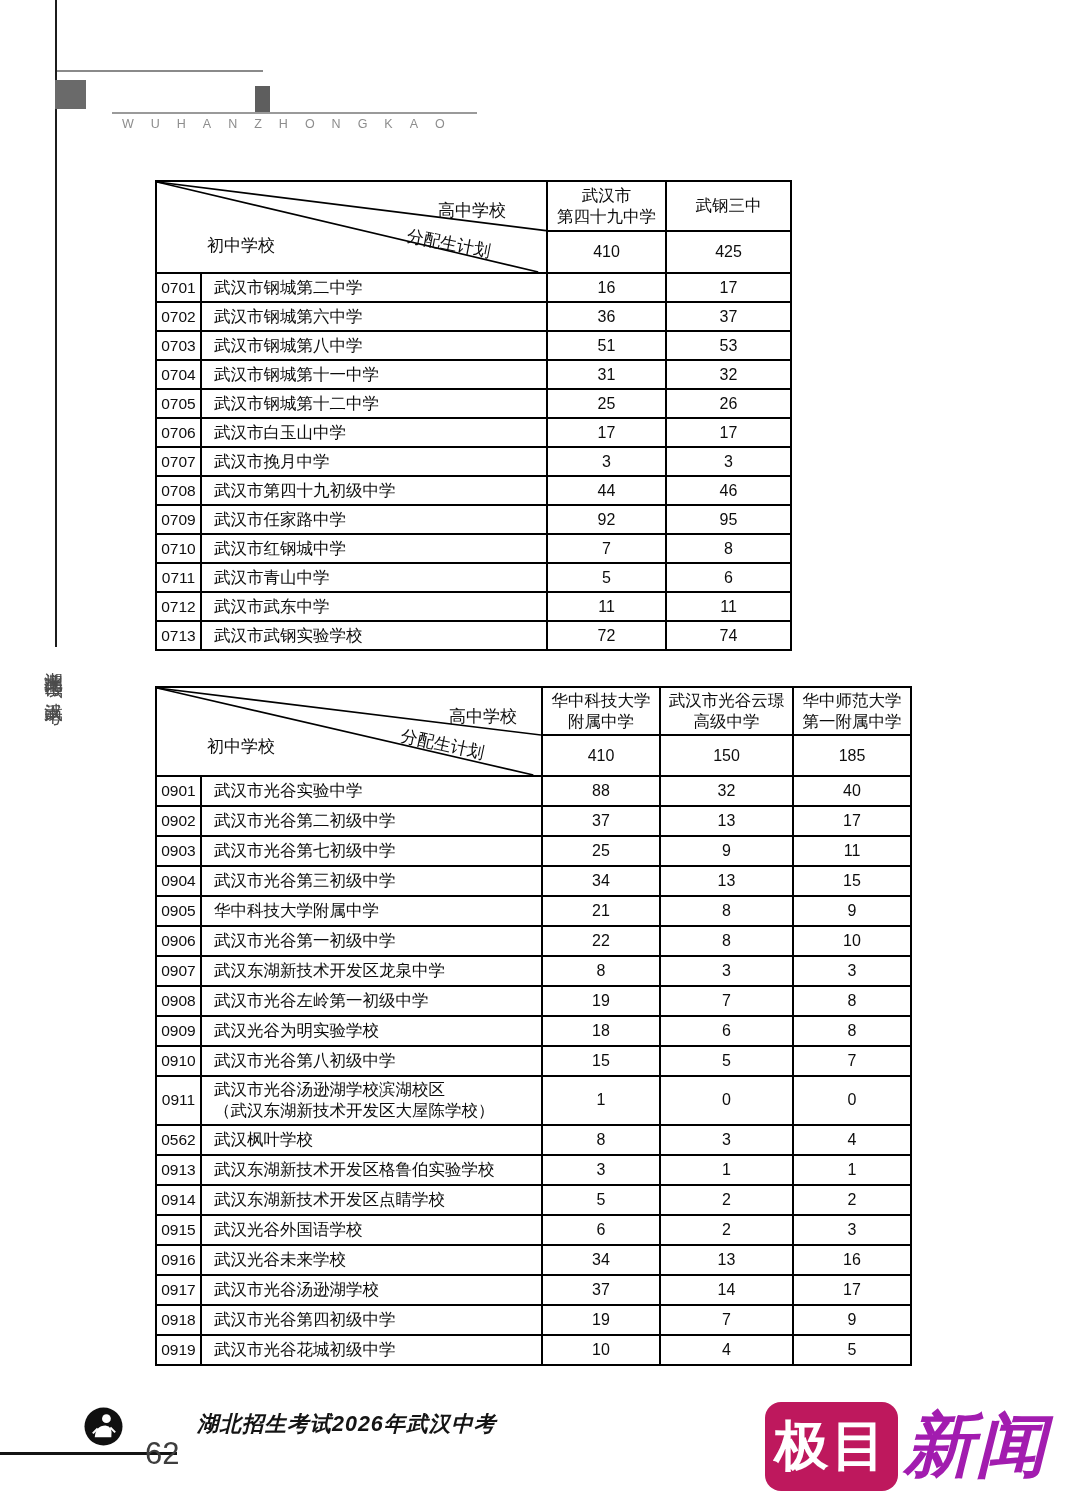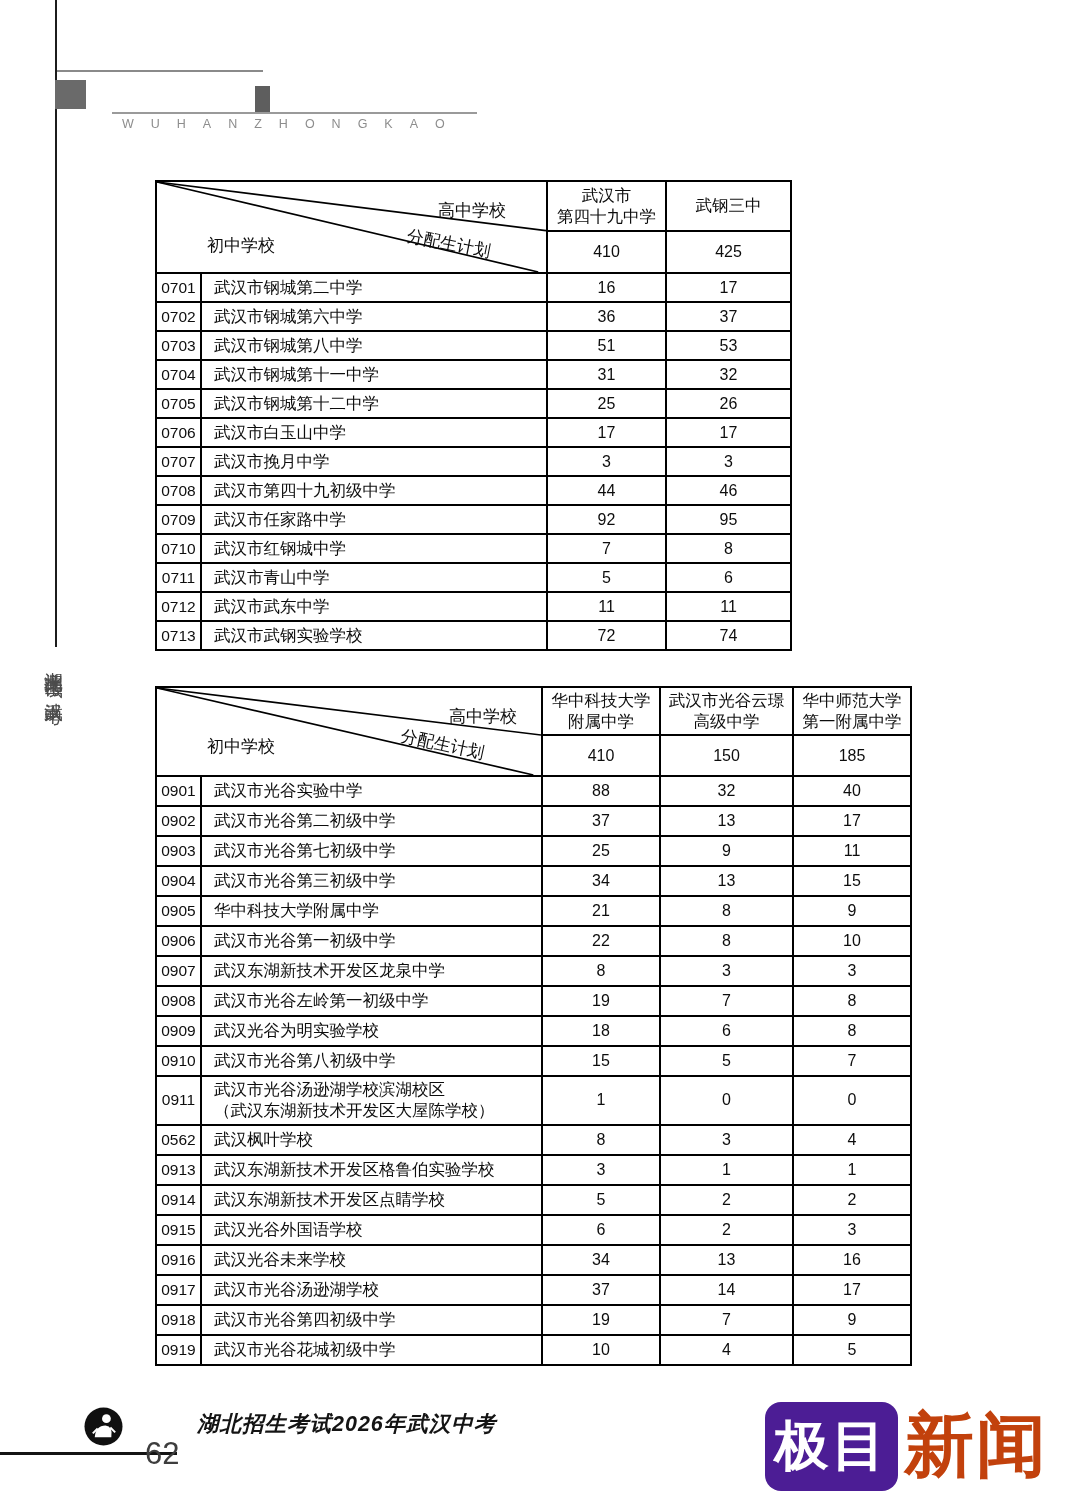--- a/index.html
+++ b/index.html
@@ -46,21 +46,21 @@
   .t2 .c-mid{left:244px;top:36px;transform:rotate(12deg);}
   .t2 .c-bot{top:47px;}
   
   .f-line{position:absolute;left:0;top:1452px;width:177px;height:2.5px;background:#141414;}
   .f-circle{position:absolute;left:84px;top:1407px;width:39px;height:39px;}
   .f-num{position:absolute;left:145px;top:1403px;font-size:31px;color:#3d3d3d;margin-top:33px;}
   .f-caption{position:absolute;left:197px;top:1409px;font-size:21.5px;font-style:italic;font-weight:bold;color:#141414;letter-spacing:1px;white-space:nowrap;}
   .jimu{position:absolute;left:765px;top:1399px;display:flex;align-items:center;}
   .jimu-red{width:133px;height:89px;border-radius:16px;color:#fff;font-size:54px;font-weight:bold;
             display:flex;align-items:center;justify-content:center;letter-spacing:3px;}
-  .jimu-dark{font-size:70px;font-weight:bold;color:#c2410c;margin-left:6px;letter-spacing:2px;white-space:nowrap;}
+  .jimu-dark{font-size:70px;font-weight:bold;color:#a21caf;margin-left:6px;letter-spacing:2px;white-space:nowrap;font-style:italic;}
 </style>
 </head>
 <body>
 
 <div class="page">
 
   <div class="left-rule"></div>
 
   <div class="hdr-topline"></div>
   <div class="hdr-square"></div>
@@ -364,17 +364,17 @@
     <svg viewBox="0 0 40 40" width="39" height="39">
       <circle cx="20" cy="20" r="19.5" fill="#101010"></circle>
       <circle cx="23" cy="12" r="4.5" fill="#ffffff"></circle>
       <path d="M11 31 Q12 19 22 19 Q30 20 28 31 Z" fill="#ffffff"></path>
       <path d="M14 22 L9 27 M27 21 L32 26" stroke="#ffffff" stroke-width="2" fill="none"></path>
     </svg>
   </div>
   <div class="f-num">62</div>
   <div class="f-caption">湖北招生考试2026年武汉中考</div>
   <div class="jimu">
-    <div class="jimu-red" style="background: #4c1d95;">极目</div>
+    <div class="jimu-red" style="background: #be185d;">极目</div>
     <div class="jimu-dark">新闻</div>
   </div>
 
 </div>
 
 </body></html>

